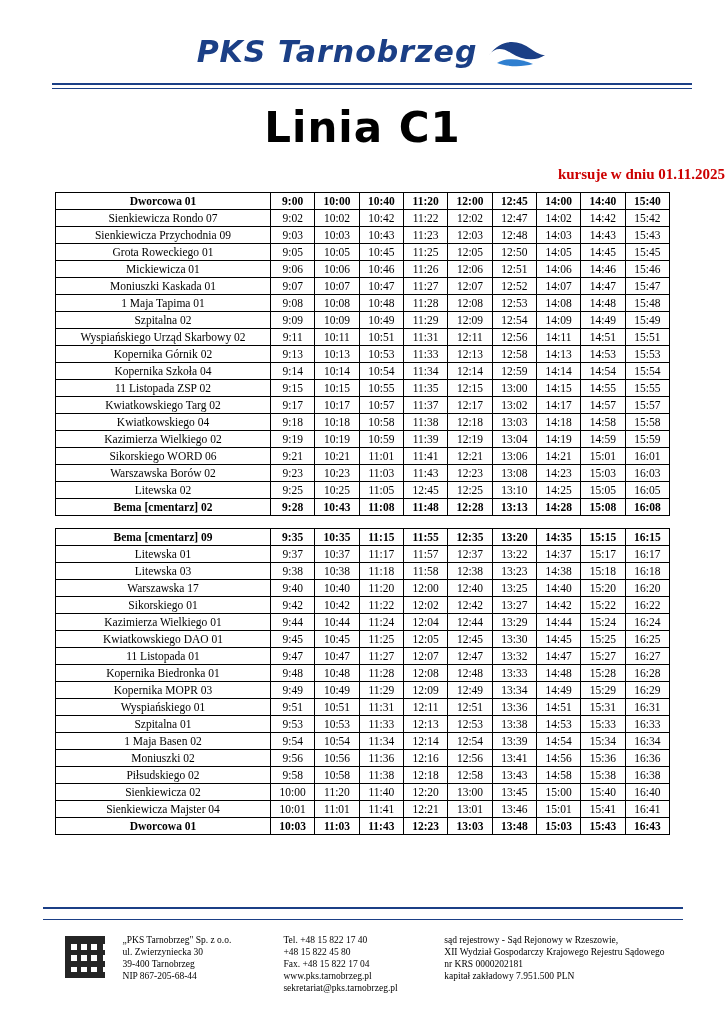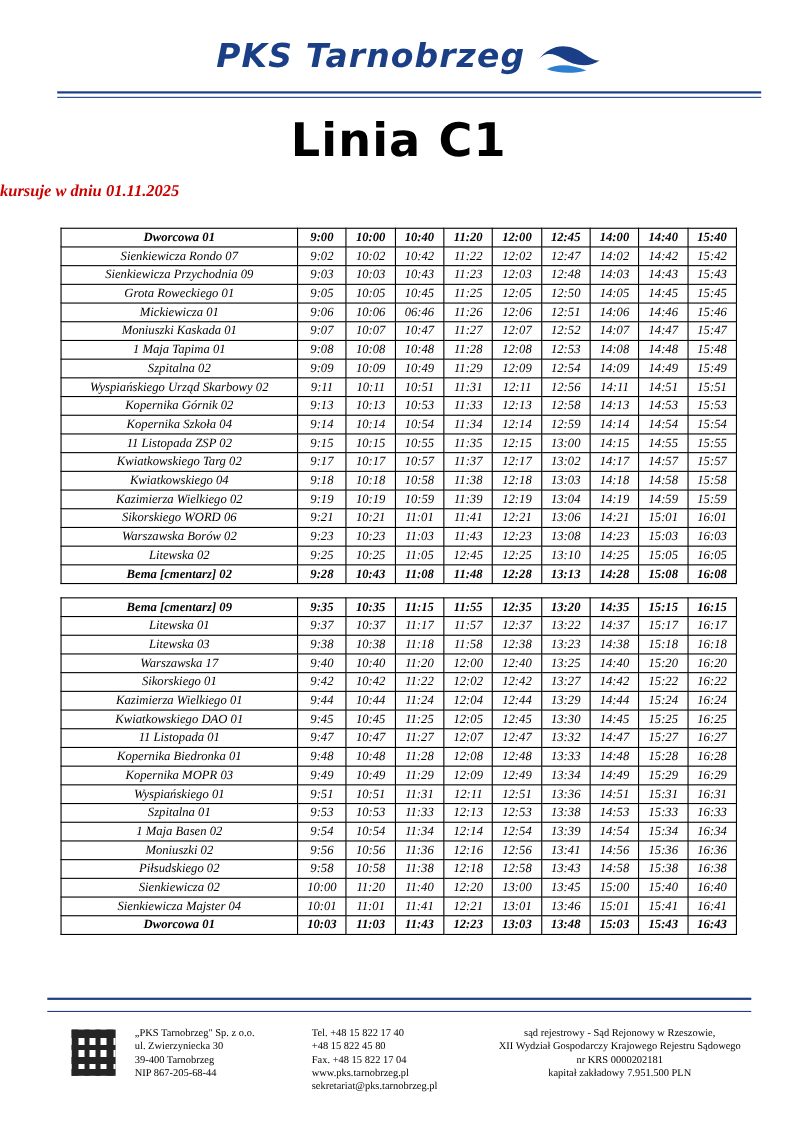--- a/index.html
+++ b/index.html
@@ -57,41 +57,39 @@
   
   .title{
     text-align:center;
     font-family:"DejaVu Sans", sans-serif;
     font-weight:bold;
     font-size:42px;
     margin-top:14px;
     letter-spacing:1px;
   }
   .subtitle{
-    text-align:left;
+    text-align:right;
     font-family:"Liberation Serif", serif;
     font-weight:bold;
     font-size:15px;
     color:#cc0000;
     margin-top:14px;
-    margin-bottom:24px;
-    font-style:italic;
+    margin-bottom:9px;
   }
 
   
   .tablewrap{
     width:615px;
     margin:0 auto;
   }
   table.sched{
     width:100%;
     border-collapse:collapse;
     font-size:11.5px;
     font-family:"Liberation Serif", serif;
-    font-style:italic;
   }
   table.sched td{
     border:1px solid #000;
     height:16px;
     line-height:14px;
     padding:0 2px;
     text-align:center;
     white-space:nowrap;
   }
   table.sched td.stop{
@@ -137,21 +135,21 @@
     margin-top:2px;
     background:
       linear-gradient(90deg,#000 0 6px,transparent 6px 12px,#000 12px 16px,transparent 16px 22px,#000 22px 26px,transparent 26px 32px,#000 32px 38px,transparent 38px 42px),
       linear-gradient(0deg,#000 0 6px,transparent 6px 11px,#000 11px 17px,transparent 17px 23px,#000 23px 28px,transparent 28px 34px,#000 34px 42px);
     background-blend-mode:multiply;
     opacity:.85;
   }
   .fcol{ }
   .fcol.c1{ width:150px; }
   .fcol.c2{ width:150px; }
-  .fcol.c3{ width:250px;text-align:center; }
+  .fcol.c3{ width:250px; }
 </style>
 </head>
 <body>
 
 <div class="page">
 
   <div class="header">
     <div class="logo-row">
       <span class="logo-text">PKS Tarnobrzeg</span>
       <span class="logo-mark">
@@ -216,21 +214,21 @@
             <td>12:05</td>
             <td>12:50</td>
             <td>14:05</td>
             <td>14:45</td>
             <td>15:45</td>
           </tr>
           <tr>
             <td class="stop">Mickiewicza 01</td>
             <td>9:06</td>
             <td>10:06</td>
-            <td>06:46</td>
+            <td>10:46</td>
             <td>11:26</td>
             <td>12:06</td>
             <td>12:51</td>
             <td>14:06</td>
             <td>14:46</td>
             <td>15:46</td>
           </tr>
           <tr>
             <td class="stop">Moniuszki Kaskada 01</td>
             <td>9:07</td>

